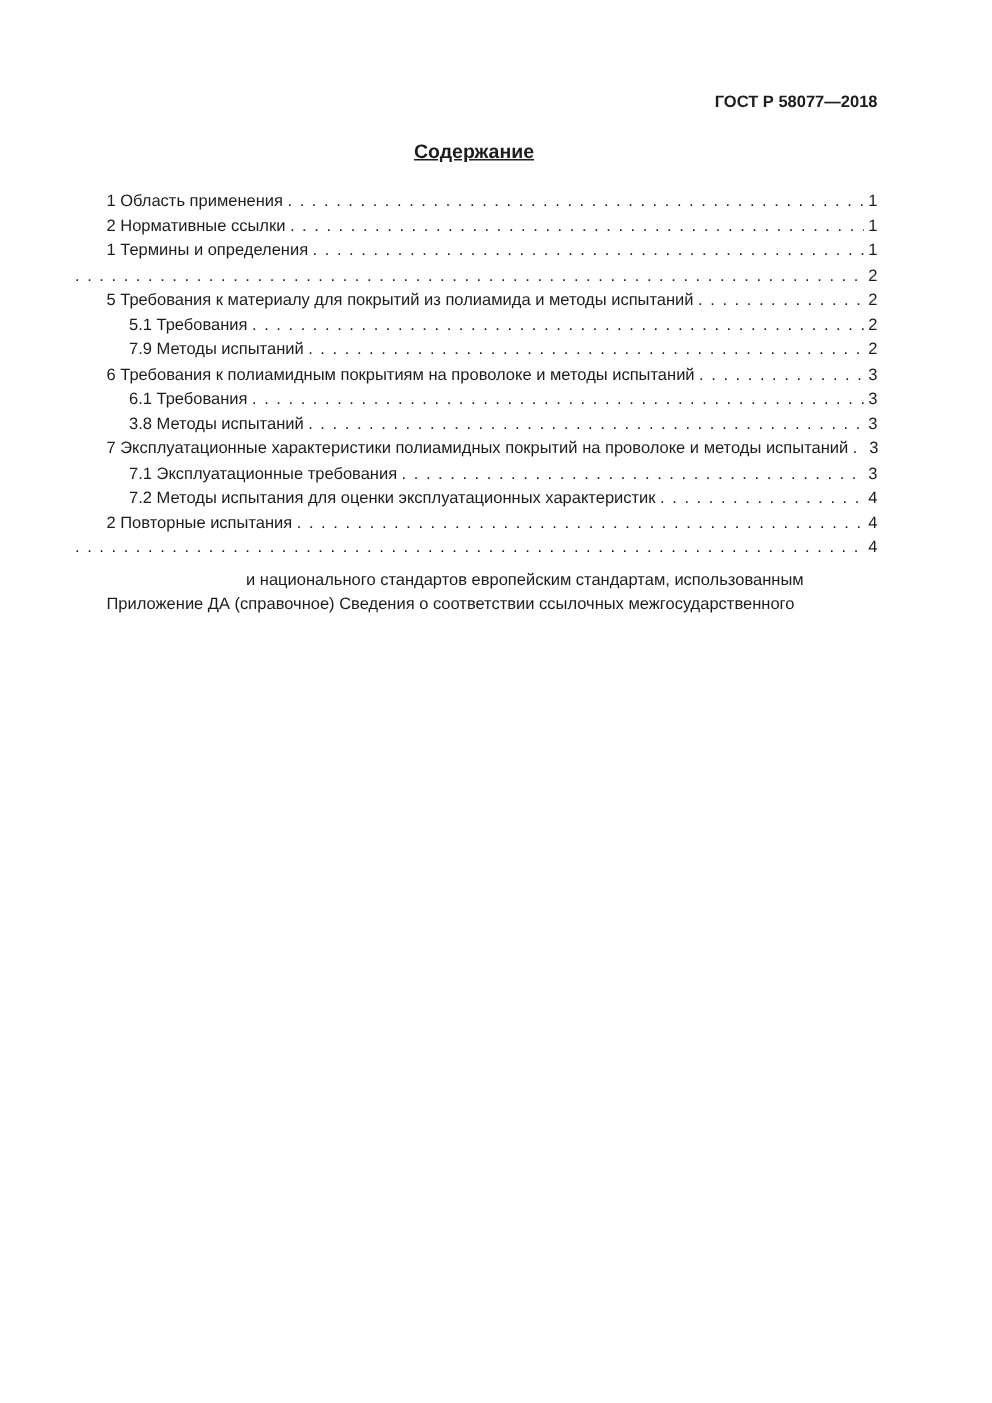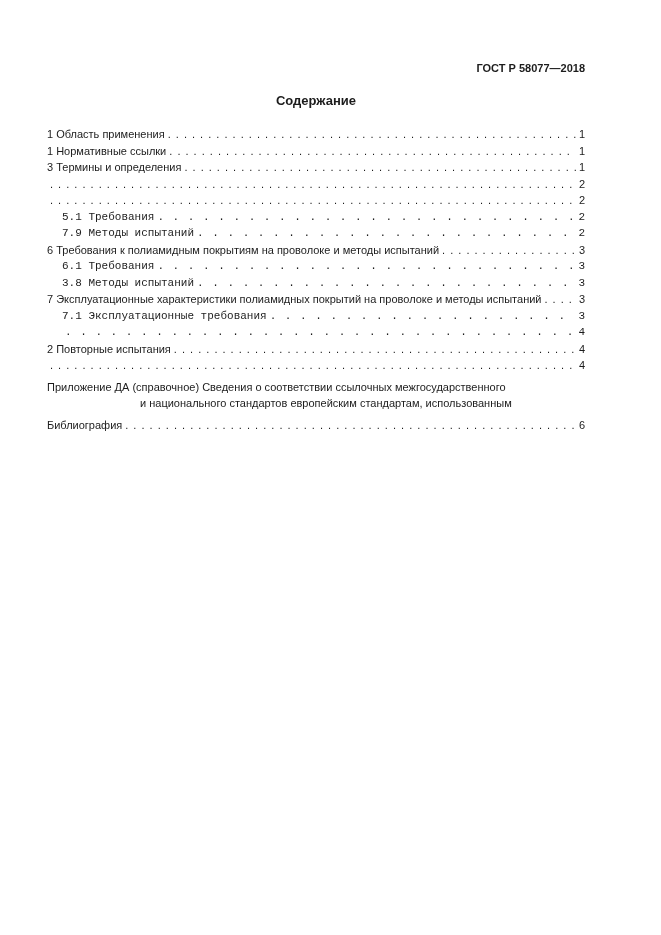--- a/index.html
+++ b/index.html
@@ -26,39 +26,41 @@
     text-align: right;
     font-weight: bold;
     font-size: 11px;
     line-height: 12px;
   }
   .page-title {
     text-align: center;
     font-weight: bold;
     font-size: 13px;
     margin-top: 19px;
+    text-decoration: underline;
   }
   .toc {
     margin-top: 18px;
     font-size: 11px;
     line-height: 16.5px;
   }
   .toc-entry { }
-  .toc-entry.indent-1 { padding-left: 15px; font-family: Liberation Mono, monospace; }
+  .toc-entry.indent-1 { padding-left: 15px; }
   .toc-entry.space-before { margin-top: 5px; }
   .toc-line {
     display: flex;
     align-items: baseline;
   }
   .toc-line.cont {
     margin-left: 93px;
   }
   .toc-label {
     white-space: nowrap;
     flex: 0 0 auto;
+    margin-left: 24px;
   }
   .toc-dots {
     flex: 1 1 auto;
     overflow: hidden;
     white-space: nowrap;
     margin: 0 3px;
     min-width: 8px;
   }
   .toc-dots::before {
     content: ". . . . . . . . . . . . . . . . . . . . . . . . . . . . . . . . . . . . . . . . . . . . . . . . . . . . . . . . . . . . . . . . . . . . . . . . . . . . . . . . . . . . . . . . . . . . . . . . . . . . . . . . . . . . . . . . . . . . . . . . . . . .";
@@ -88,40 +90,41 @@
     <div class="toc">
         <div class="toc-entry">
           <div class="toc-line">
             <span class="toc-label">1 Область применения</span>
             <span class="toc-dots"></span>
             <span class="toc-page">1</span>
           </div>
         </div>
         <div class="toc-entry">
           <div class="toc-line">
-            <span class="toc-label">1 Нормативные ссылки</span>
+            <span class="toc-label">2 Нормативные ссылки</span>
             <span class="toc-dots"></span>
             <span class="toc-page">1</span>
           </div>
         </div>
         <div class="toc-entry">
           <div class="toc-line">
-            <span class="toc-label">3 Термины и определения</span>
+            <span class="toc-label">1 Термины и определения</span>
             <span class="toc-dots"></span>
             <span class="toc-page">1</span>
           </div>
         </div>
         <div class="toc-entry">
           <div class="toc-line">
             <span class="toc-dots"></span>
             <span class="toc-page">2</span>
           </div>
         </div>
         <div class="toc-entry">
           <div class="toc-line">
+            <span class="toc-label">5 Требования к материалу для покрытий из полиамида и методы испытаний</span>
             <span class="toc-dots"></span>
             <span class="toc-page">2</span>
           </div>
         </div>
         <div class="toc-entry indent-1">
           <div class="toc-line">
             <span class="toc-label">5.1 Требования</span>
             <span class="toc-dots"></span>
             <span class="toc-page">2</span>
           </div>
@@ -163,48 +166,42 @@
         </div>
         <div class="toc-entry indent-1">
           <div class="toc-line">
             <span class="toc-label">7.1 Эксплуатационные требования</span>
             <span class="toc-dots"></span>
             <span class="toc-page">3</span>
           </div>
         </div>
         <div class="toc-entry indent-1">
           <div class="toc-line">
+            <span class="toc-label">7.2 Методы испытания для оценки эксплуатационных характеристик</span>
             <span class="toc-dots"></span>
             <span class="toc-page">4</span>
           </div>
         </div>
         <div class="toc-entry">
           <div class="toc-line">
             <span class="toc-label">2 Повторные испытания</span>
             <span class="toc-dots"></span>
             <span class="toc-page">4</span>
           </div>
         </div>
         <div class="toc-entry">
           <div class="toc-line">
             <span class="toc-dots"></span>
             <span class="toc-page">4</span>
           </div>
         </div>
         <div class="toc-entry space-before">
-          <div class="toc-line">
-            <span class="toc-label">Приложение ДА (справочное) Сведения о соответствии ссылочных межгосударственного</span>
-          </div>
           <div class="toc-line cont">
             <span class="toc-label">и национального стандартов европейским стандартам, использованным</span>
           </div>
-        </div>
-        <div class="toc-entry space-before">
-          <div class="toc-line">
-            <span class="toc-label">Библиография</span>
-            <span class="toc-dots"></span>
-            <span class="toc-page">6</span>
+          <div class="toc-line">
+            <span class="toc-label">Приложение ДА (справочное) Сведения о соответствии ссылочных межгосударственного</span>
           </div>
         </div>
       </div>
   </div>
   <div class="footer-page-number">III</div>
 </div>
 
 </body></html>

